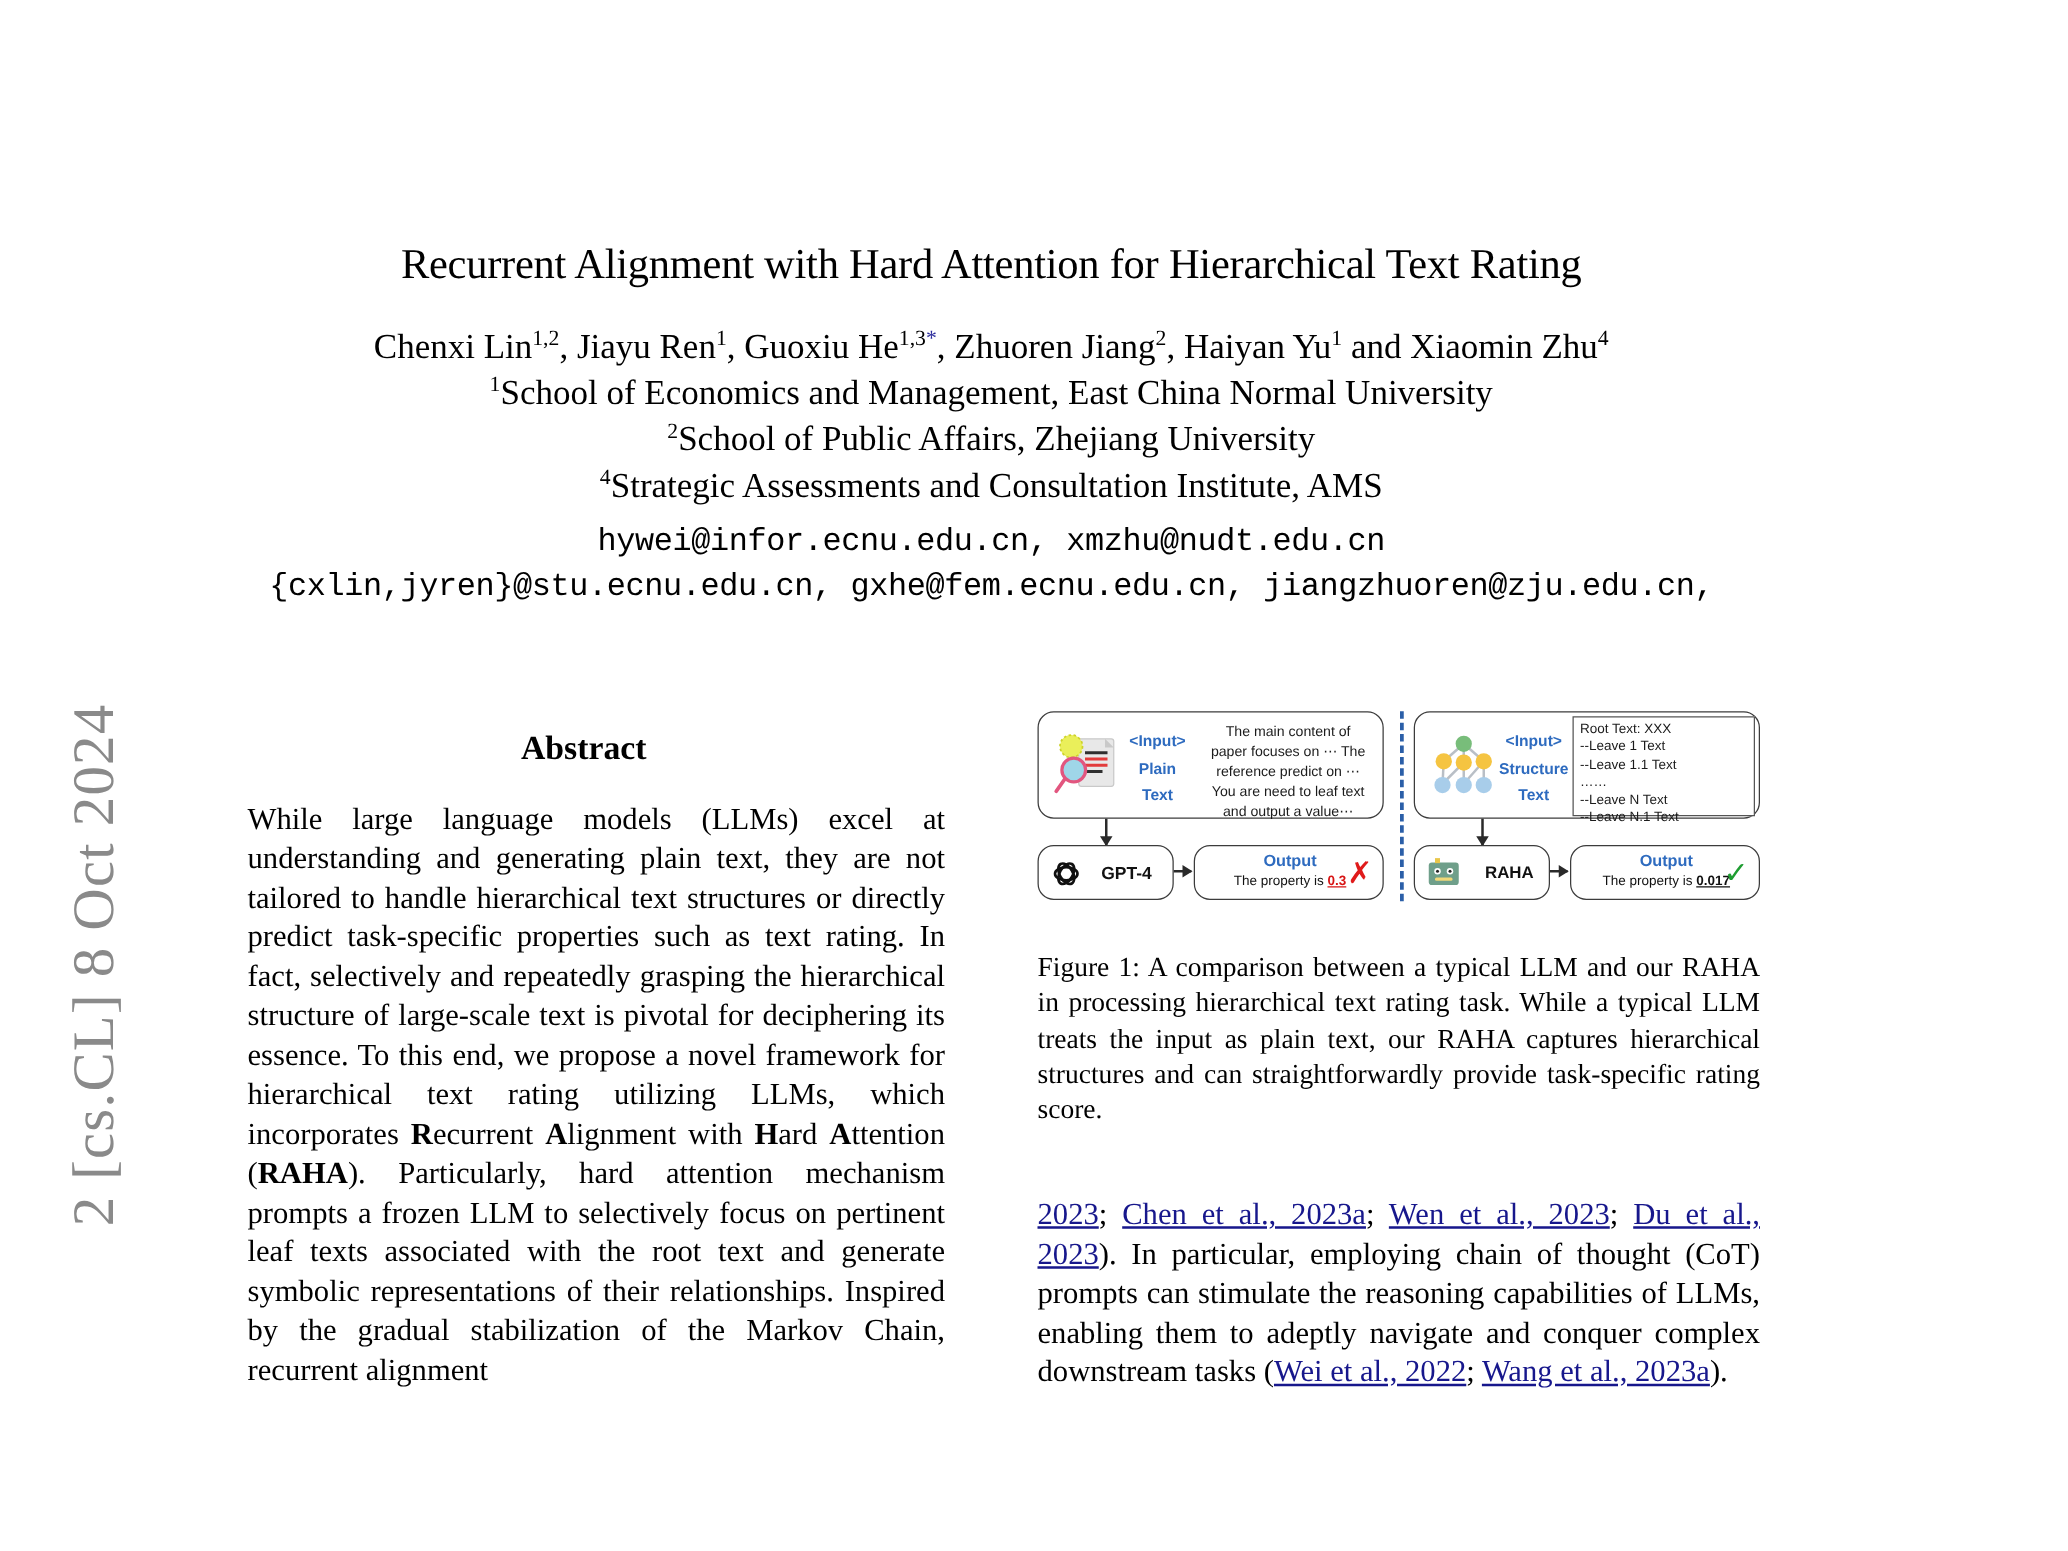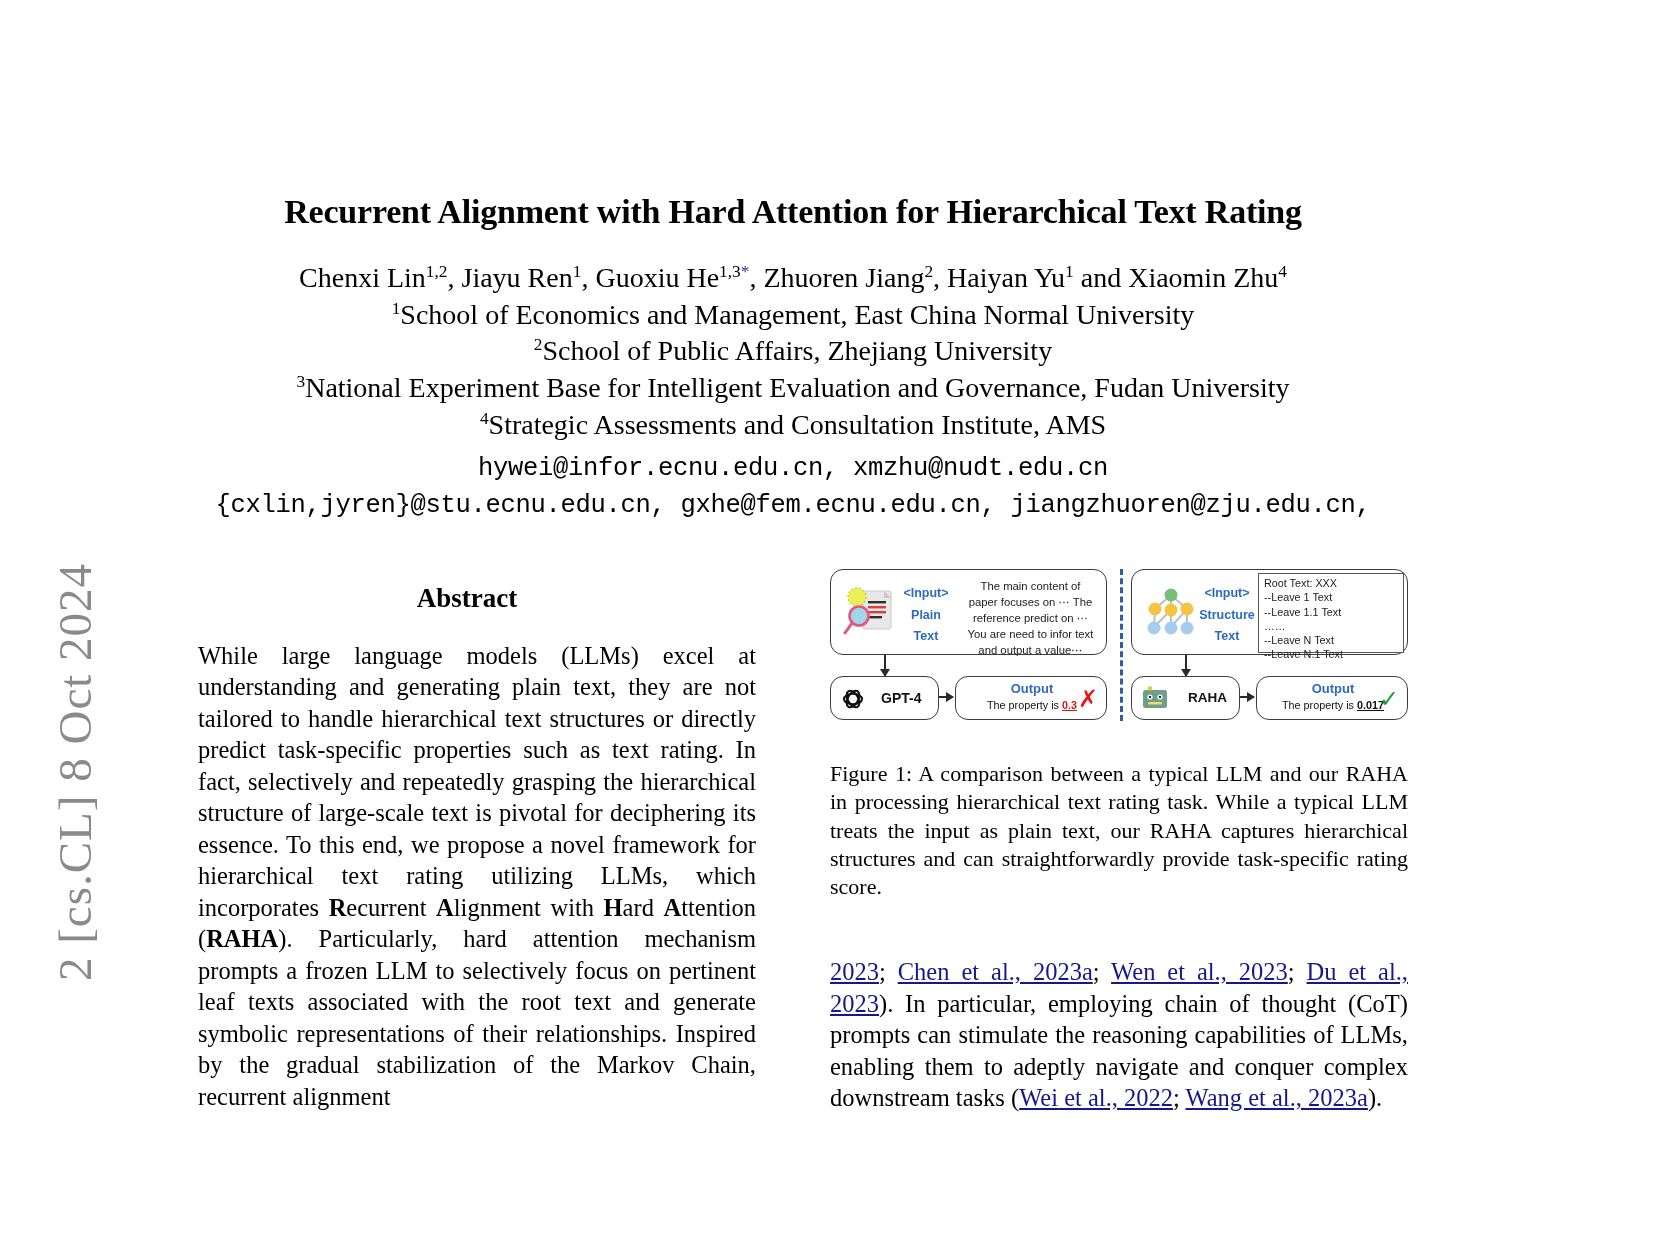--- a/index.html
+++ b/index.html
@@ -39,21 +39,21 @@
     left: 178px;
     top: 0;
     width: 1230px;
     height: 1241px;
   }
 
   .title {
     margin-top: 192px;
     text-align: center;
     font-size: 34px;
-    font-weight: bold;
+    font-weight: normal;
     letter-spacing: -0.2px;
     line-height: 1.15;
   }
 
   .authors {
     margin-top: 29px;
     text-align: center;
     font-size: 28px;
     line-height: 1.31;
   }
@@ -267,21 +267,20 @@
 <div class="page">
 
   <div class="title">Recurrent Alignment with Hard Attention for Hierarchical Text Rating</div>
 
   <div class="authors">
     <span>Chenxi Lin</span><sup>1,2</sup><span>, Jiayu Ren</span><sup>1</sup><span>, Guoxiu He</span><sup>1,3</sup><sup class="star">*</sup><span>, Zhuoren Jiang</span><sup>2</sup><span>, Haiyan Yu</span><sup>1</sup><span> and Xiaomin Zhu</span><sup>4</sup>
   </div>
 
   <div class="affil"><sup>1</sup><span>School of Economics and Management, East China Normal University</span></div>
   <div class="affil"><sup>2</sup><span>School of Public Affairs, Zhejiang University</span></div>
-  <div class="affil"><sup>3</sup><span>National Experiment Base for Intelligent Evaluation and Governance, Fudan University</span></div>
   <div class="affil"><sup>4</sup><span>Strategic Assessments and Consultation Institute, AMS</span></div>
 
   <div class="emails">
     <div>hywei@infor.ecnu.edu.cn, xmzhu@nudt.edu.cn</div>
     <div>{cxlin,jyren}@stu.ecnu.edu.cn, gxhe@fem.ecnu.edu.cn, jiangzhuoren@zju.edu.cn,</div>
   </div>
 
   <div class="columns">
 
     <div class="col">
@@ -314,21 +313,21 @@
               </span>
               <span class="inp-label">
                 <span>&lt;Input&gt;</span><br>
                 <span>Plain</span><br>
                 <span>Text</span>
               </span>
               <span class="inp-text">
                 <span>The main content of</span><br>
                 <span>paper focuses on ⋯ The</span><br>
                 <span>reference predict on ⋯</span><br>
-                <span>You are need to infor  text</span><br>
+                <span>You are need to leaf  text</span><br>
                 <span>and output a value⋯</span>
               </span>
             </div>
 
             <div class="arrow-v"></div>
 
             <div class="rbox model-box">
               <span style="position:absolute;left:8px;top:8px;">
                 <svg width="28" height="28" viewBox="0 0 28 28">
                   <g fill="none" stroke="#101010" stroke-width="2.1">

